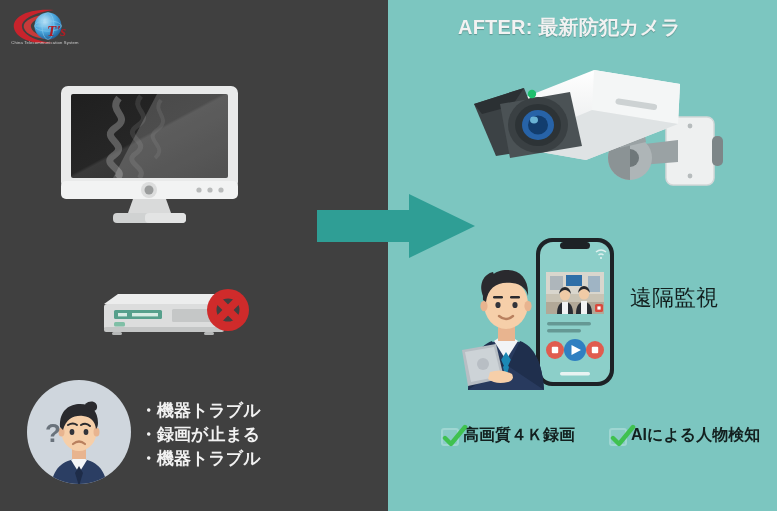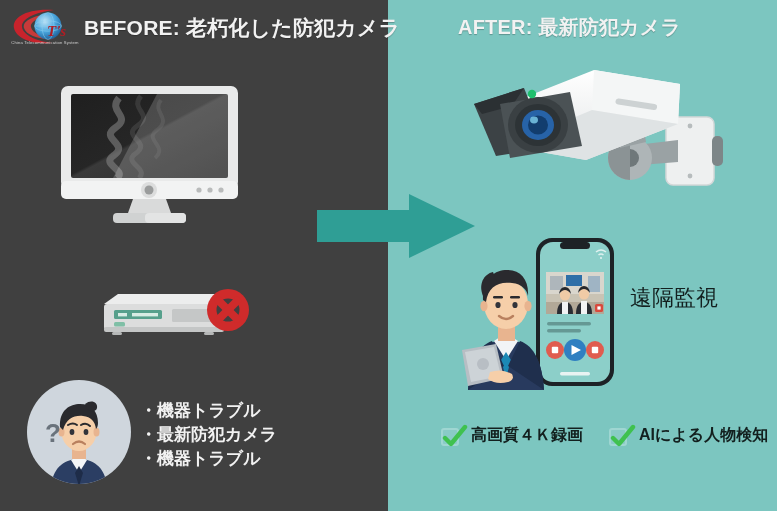--- a/index.html
+++ b/index.html
@@ -59,21 +59,21 @@
   
   #scene{position:absolute;left:462px;top:232px;width:160px;height:160px;}
 
   
   #remote-label{
     position:absolute;left:630px;top:283px;color:#13201f;
     font-size:22px;font-weight:400;white-space:nowrap;
   }
 
   
-  .feat{position:absolute;display:flex;align-items:flex-start;gap:9px;}
+  .feat{position:absolute;display:flex;align-items:flex-start;gap:1px;}
   #feat-0{left:440px;top:424px;}
   #feat-1{left:608px;top:424px;}
   .chk{position:relative;width:22px;height:22px;flex:0 0 22px;margin-top:2px;}
   .chk .bx{
     position:absolute;left:1px;top:2px;width:18px;height:18px;
     border:2px solid #9fd6d2;border-radius:3px;background:rgba(255,255,255,.10);
     box-sizing:border-box;
   }
   .chk svg{position:absolute;left:0;top:-3px;}
   .feat-label{
@@ -109,21 +109,20 @@
         <ellipse cx="42" cy="22" rx="13.5" ry="5.2"></ellipse>
         <ellipse cx="42" cy="22" rx="6" ry="13.5"></ellipse>
         <line x1="28.5" y1="22" x2="55.5" y2="22"></line>
       </g>
 
       <text x="41" y="32" font-family="'Liberation Serif',serif" font-size="15" font-style="italic" font-weight="700" fill="#b01d24">T's</text>
     </svg>
   </div>
   <div id="logo-caption">China Telecommunication System</div>
 
-  <div class="hdr" id="hdr-before">BEFORE: 老朽化した防犯カメラ</div>
   <div class="hdr" id="hdr-after">AFTER: 最新防犯カメラ</div>
 
   <div id="monitor">
     <svg width="185" height="145" viewBox="0 0 185 145">
       <defs>
         <linearGradient id="scr" x1="0" y1="0" x2="1" y2="1">
           <stop offset="0%" stop-color="#1f1f1f"></stop>
           <stop offset="48%" stop-color="#262626"></stop>
           <stop offset="50%" stop-color="#3a3a3a"></stop>
           <stop offset="100%" stop-color="#2b2b2b"></stop>
@@ -220,21 +219,21 @@
         <ellipse cx="61" cy="54" rx="2.4" ry="2.9" fill="#33343a"></ellipse>
 
         <path d="M48 66 q6 -5 12 0" stroke="#b9805e" stroke-width="2.2" fill="none" stroke-linecap="round"></path>
       </g>
       <text x="20" y="64" font-family="'Liberation Sans',sans-serif" font-size="26" font-weight="700" fill="#6a737c">?</text>
     </svg>
   </div>
 
   <div id="bullets">
     <div>・機器トラブル</div>
-    <div>・最新防犯カメラ</div>
+    <div>・録画が止まる</div>
     <div>・機器トラブル</div>
   </div>
 
   <div id="arrow">
     <svg width="160" height="68" viewBox="0 0 160 68">
       <path d="M0 18 H92 V2 L158 34 L92 66 V50 H0 Z" fill="#2f9e95"></path>
     </svg>
   </div>
 
   <div id="camera">

